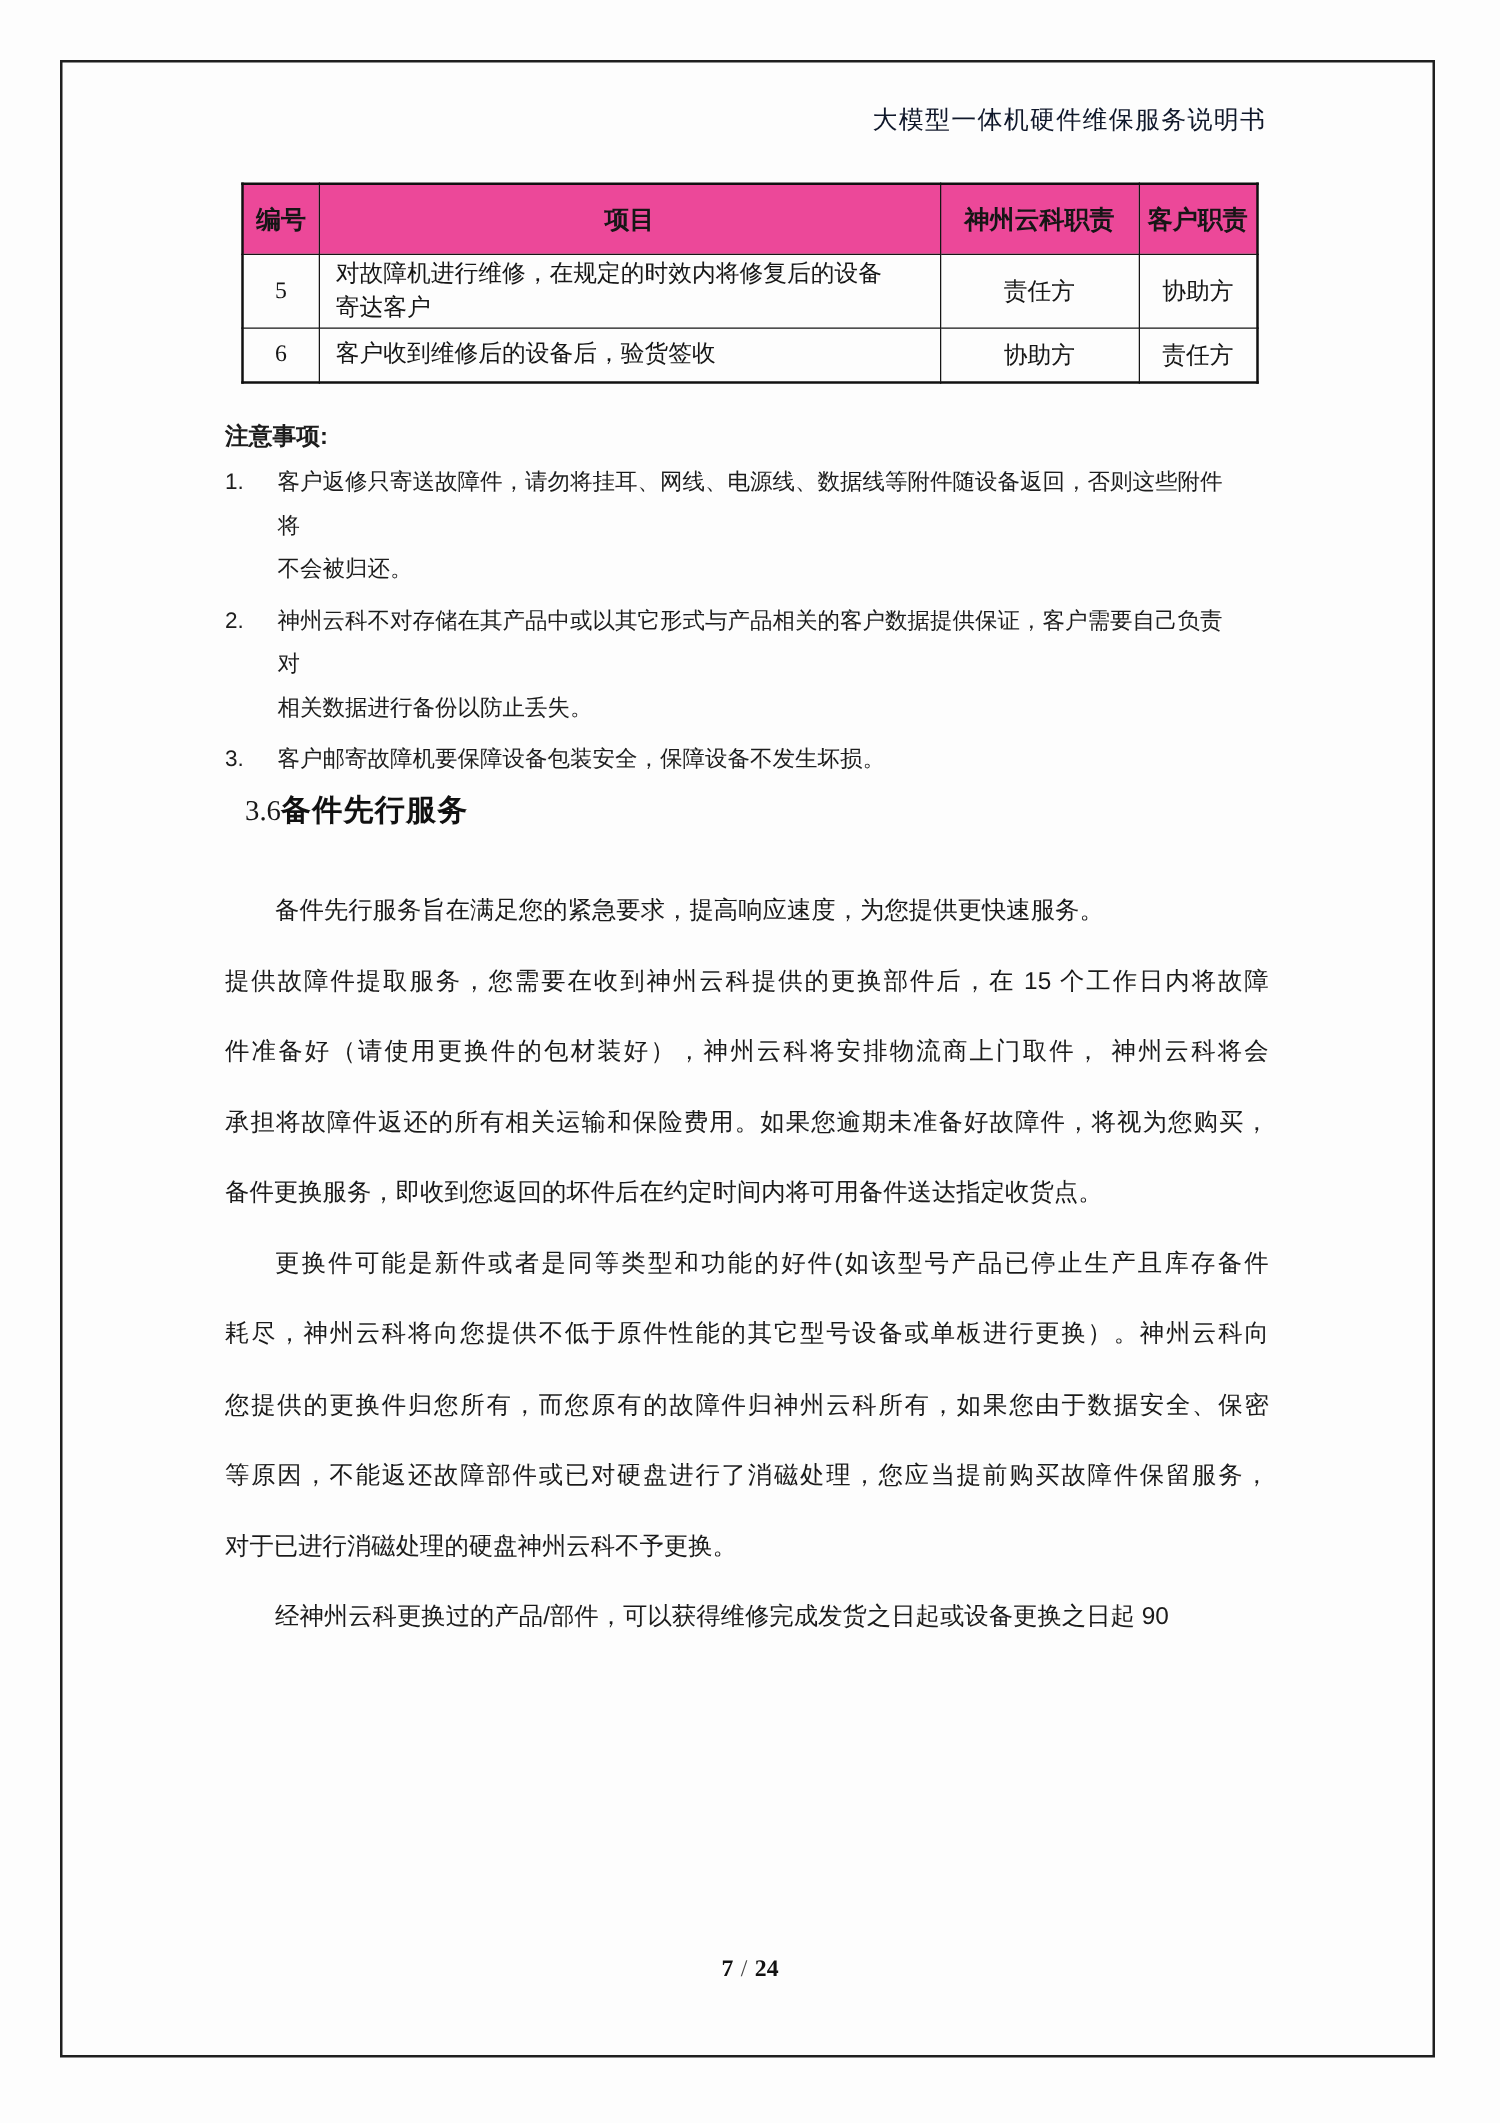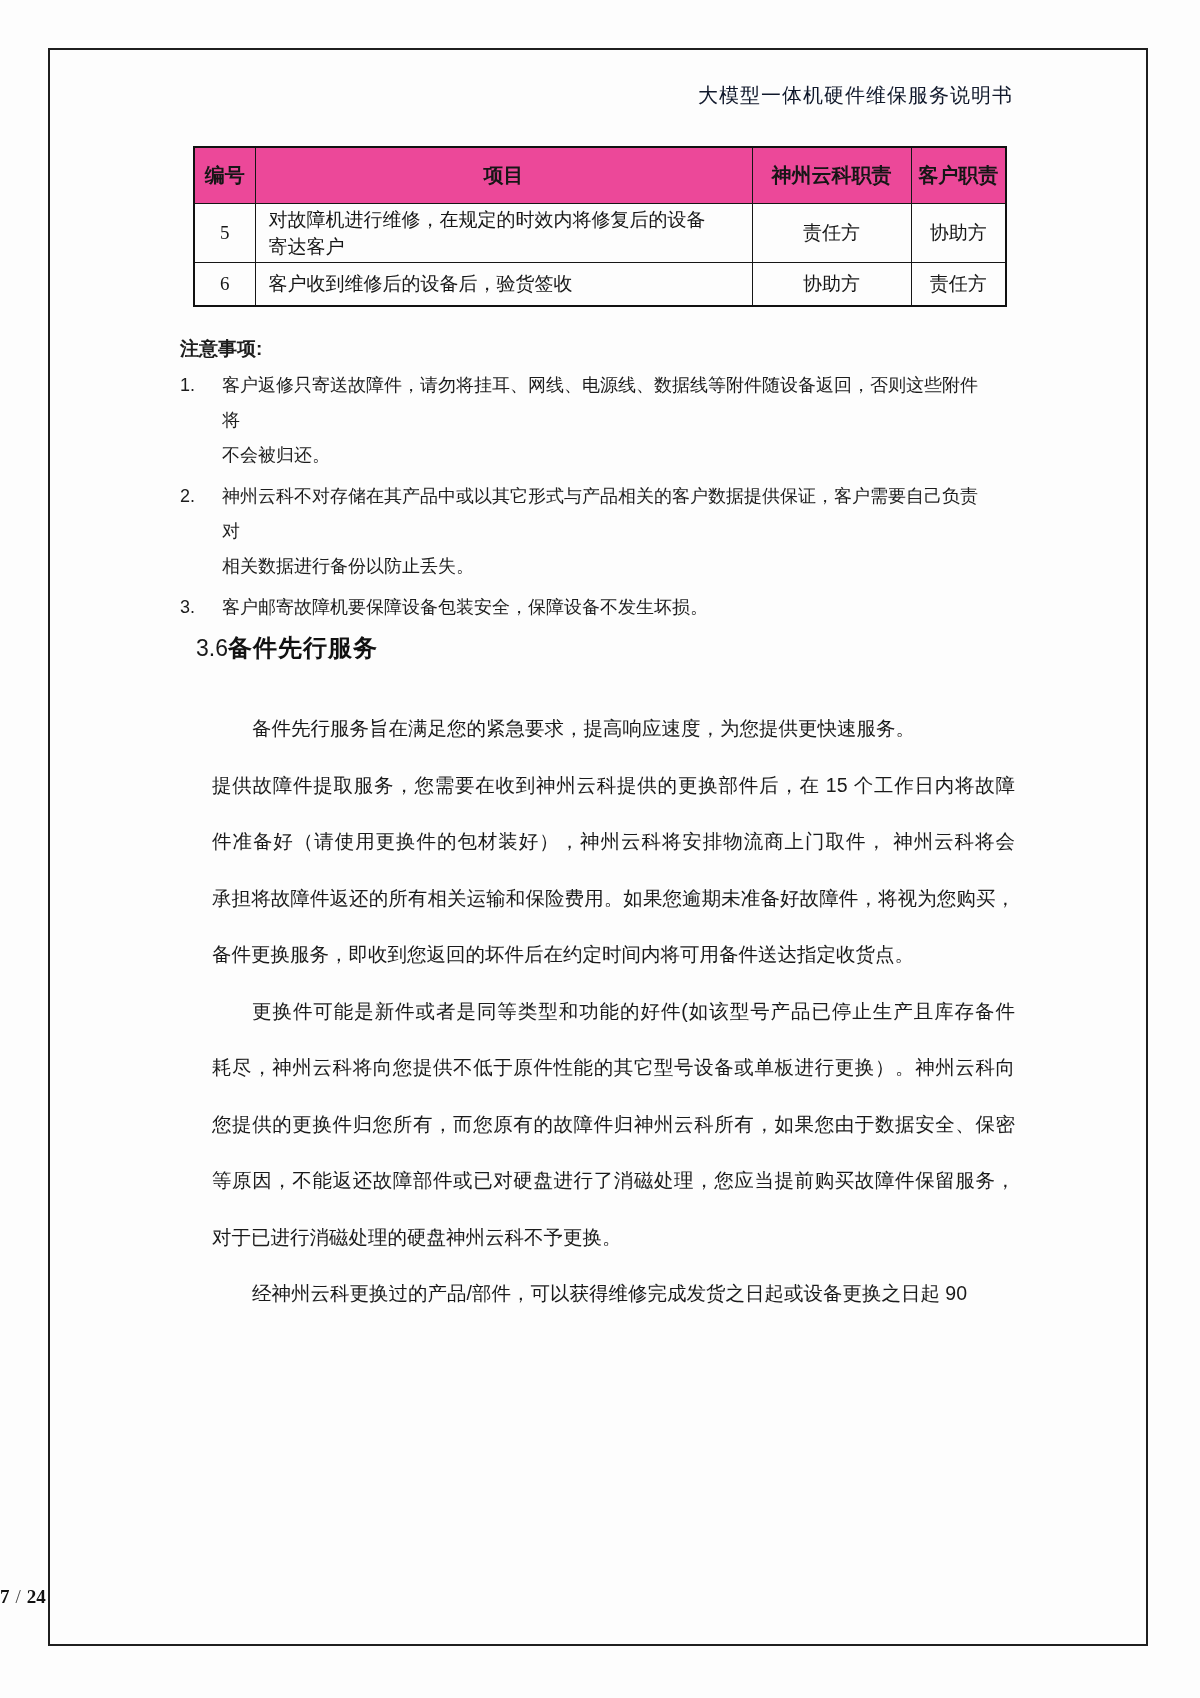--- a/index.html
+++ b/index.html
@@ -104,21 +104,21 @@
     line-height: 35px;
   }
   
   .section-heading {
     position: absolute;
     left: 196px;
     top: 632px;
     white-space: nowrap;
   }
   .section-number {
-    font-family: Liberation Sans, sans-serif;
+    font-family: Liberation Serif, serif;
     font-size: 23px;
     color: #191919;
     text-align: center;
   }
   .section-title {
     font-family: "Liberation Sans", sans-serif;
     font-weight: bold;
     font-size: 24px;
     margin-left: 0;
     letter-spacing: 1px;
@@ -131,39 +131,38 @@
     top: 700px;
     width: 835px;
     font-size: 19.5px;
     color: #1a1a1a;
   }
   .pline {
     height: 56.5px;
     line-height: 56.5px;
     overflow: visible;
     white-space: normal;
-    margin-left: 32px;
   }
   .pline.full {
     text-align: justify;
     text-align-last: justify;
   }
   .pline.indent {
     text-indent: 40px;
   }
   
   .footer {
     position: absolute;
     left: 0;
     top: 1565px;
     width: 1200px;
+    text-align: center;
     font-family: "Liberation Serif", serif;
     font-size: 19px;
     color: #111;
-    margin-top: 21px;
   }
   .footer .pg-b { font-weight: bold; }
   .footer .pg-sep { font-weight: normal; color: #444; padding: 0 6px; }
 </style>
 </head>
 <body>
 
 <div class="page">
 
   <div class="page-border"></div>

